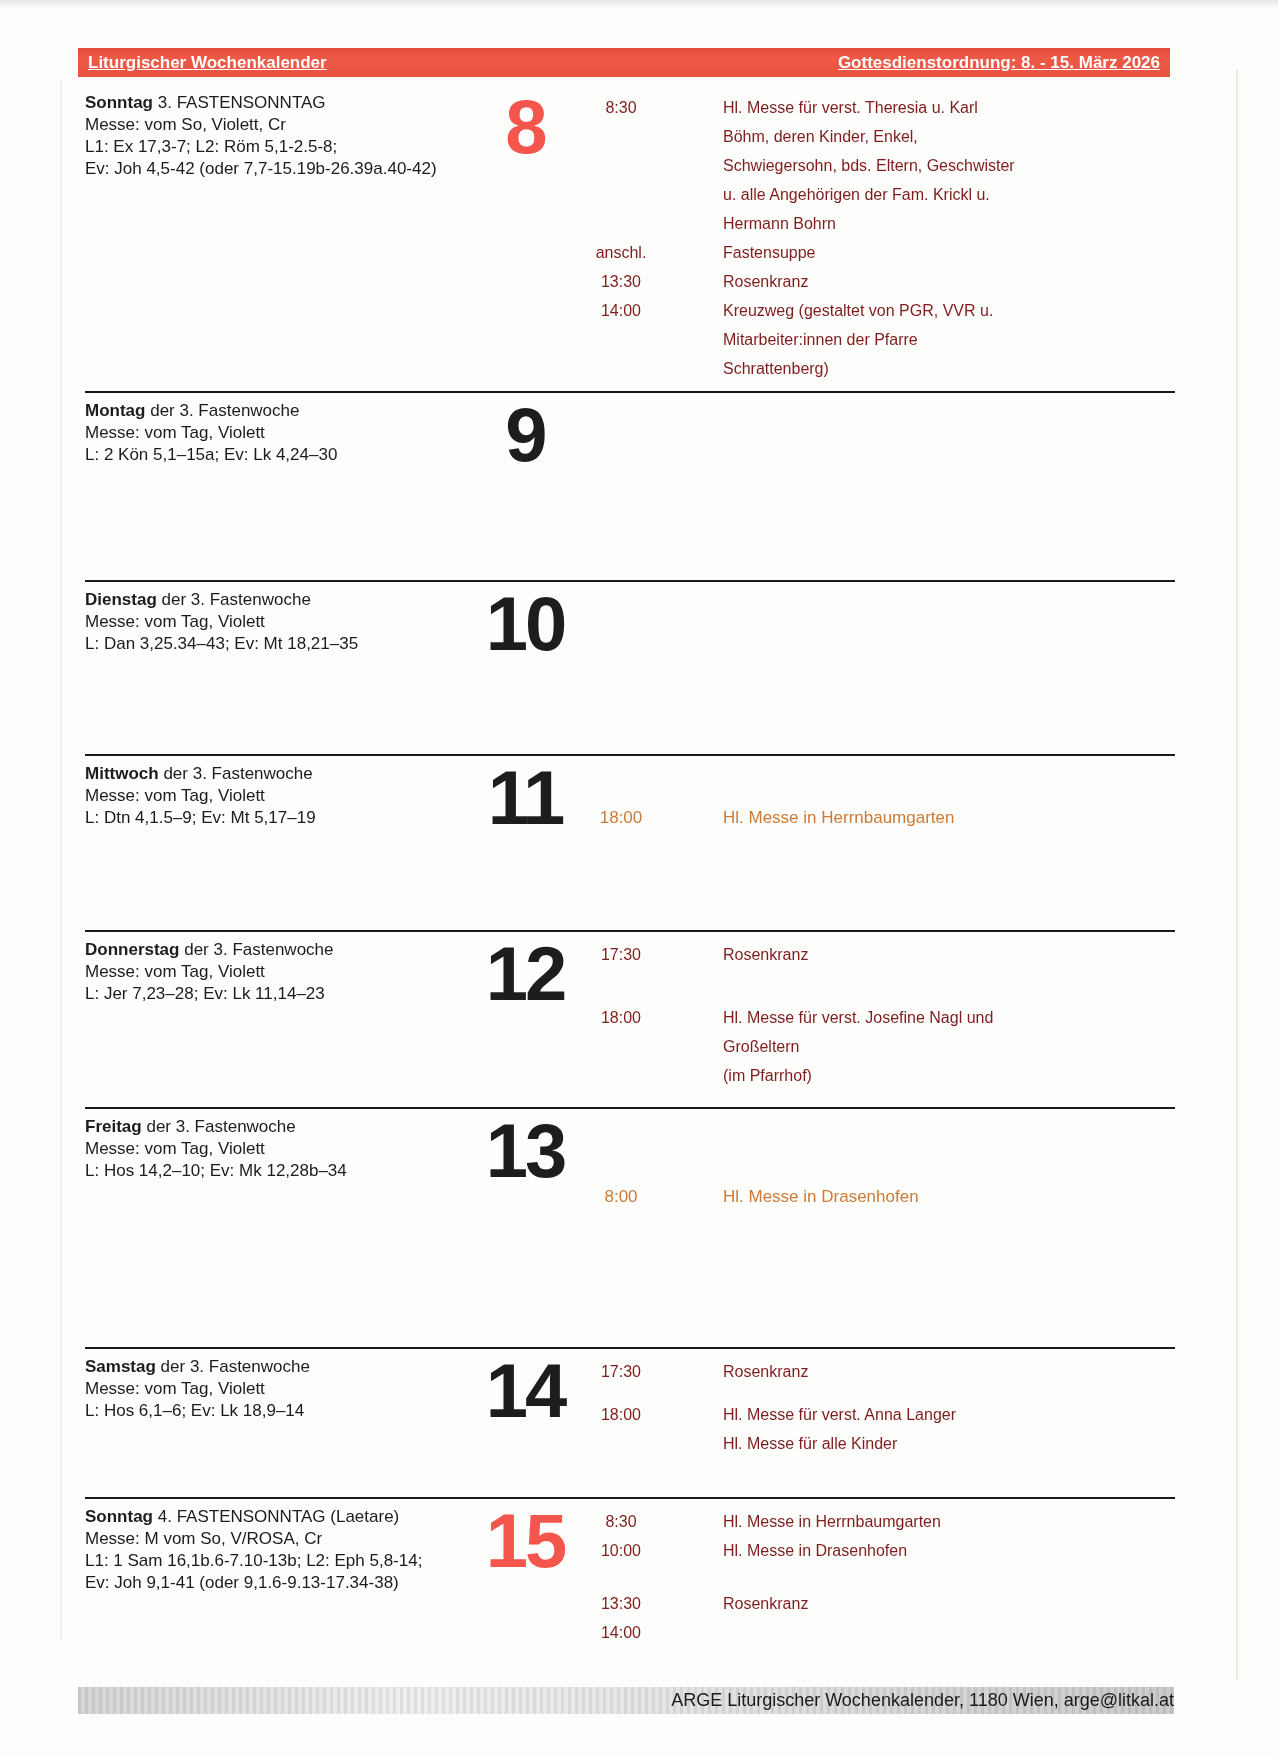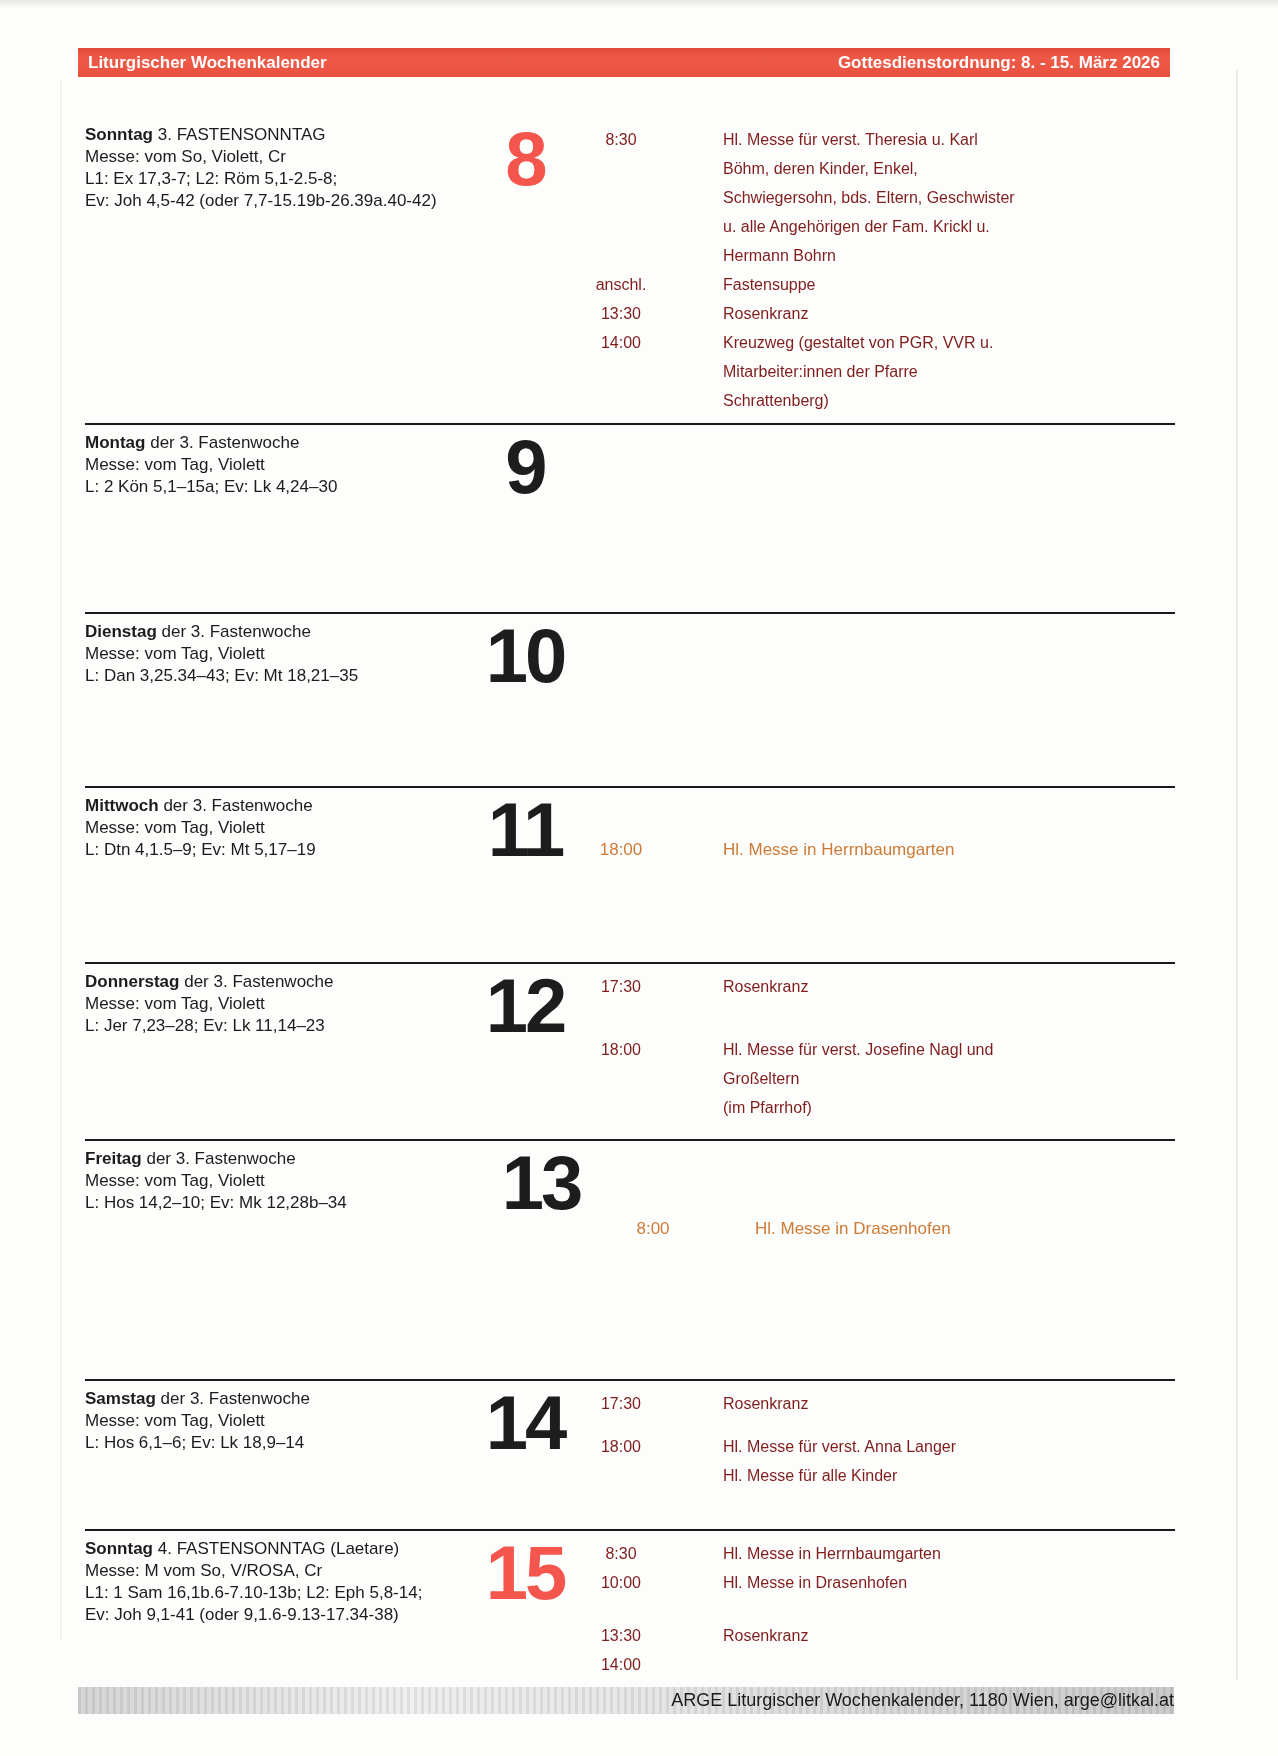--- a/index.html
+++ b/index.html
@@ -15,32 +15,32 @@
   .scan-right{position:absolute;left:1236px;top:70px;width:2px;height:1610px;
     background:#e4e0d8;opacity:.7;}
   .scan-left{position:absolute;left:60px;top:80px;width:2px;height:1560px;
     background:#efede9;opacity:.8;}
 
   .header-bar{
     position:absolute;left:78px;top:48px;width:1092px;height:29px;
     background:linear-gradient(#e24a3c,#ee5a47 35%,#e95140);
     color:#fff;font-weight:bold;font-size:17px;
     display:flex;align-items:center;justify-content:space-between;
-    padding:0 10px;box-sizing:border-box;
+    padding:0 10px;box-sizing:border-box;text-decoration:underline;
   }
 
   .rows{position:absolute;left:85px;top:85px;width:1090px;}
   .row{display:flex;box-sizing:border-box;padding-top:7px;}
   .row.ruled{border-top:2px solid #1a1a1a;}
-  .r1{height:306px;margin-top:32px;}
+  .r1{height:306px;}
   .r2{height:189px;}
   .r3{height:174px;}
   .r4{height:176px;}
   .r5{height:177px;}
-  .r6{height:240px;gap:16px;}
+  .r6{height:240px;}
   .r7{height:150px;}
   .r8{height:206px;}
 
   .col-info{width:390px;flex:none;font-size:17px;line-height:22px;color:#1c1c1c;}
   .day-title .b{font-weight:bold;}
   .col-num{width:100px;flex:none;text-align:center;padding-top:4px;box-sizing:border-box;}
   .day-num{display:inline-block;font-size:76px;font-weight:bold;line-height:62px;
     letter-spacing:-3px;color:#1d1d1d;}
   .day-num.red{color:#f4554c;}
   .col-events{flex:1;padding-top:1px;}

